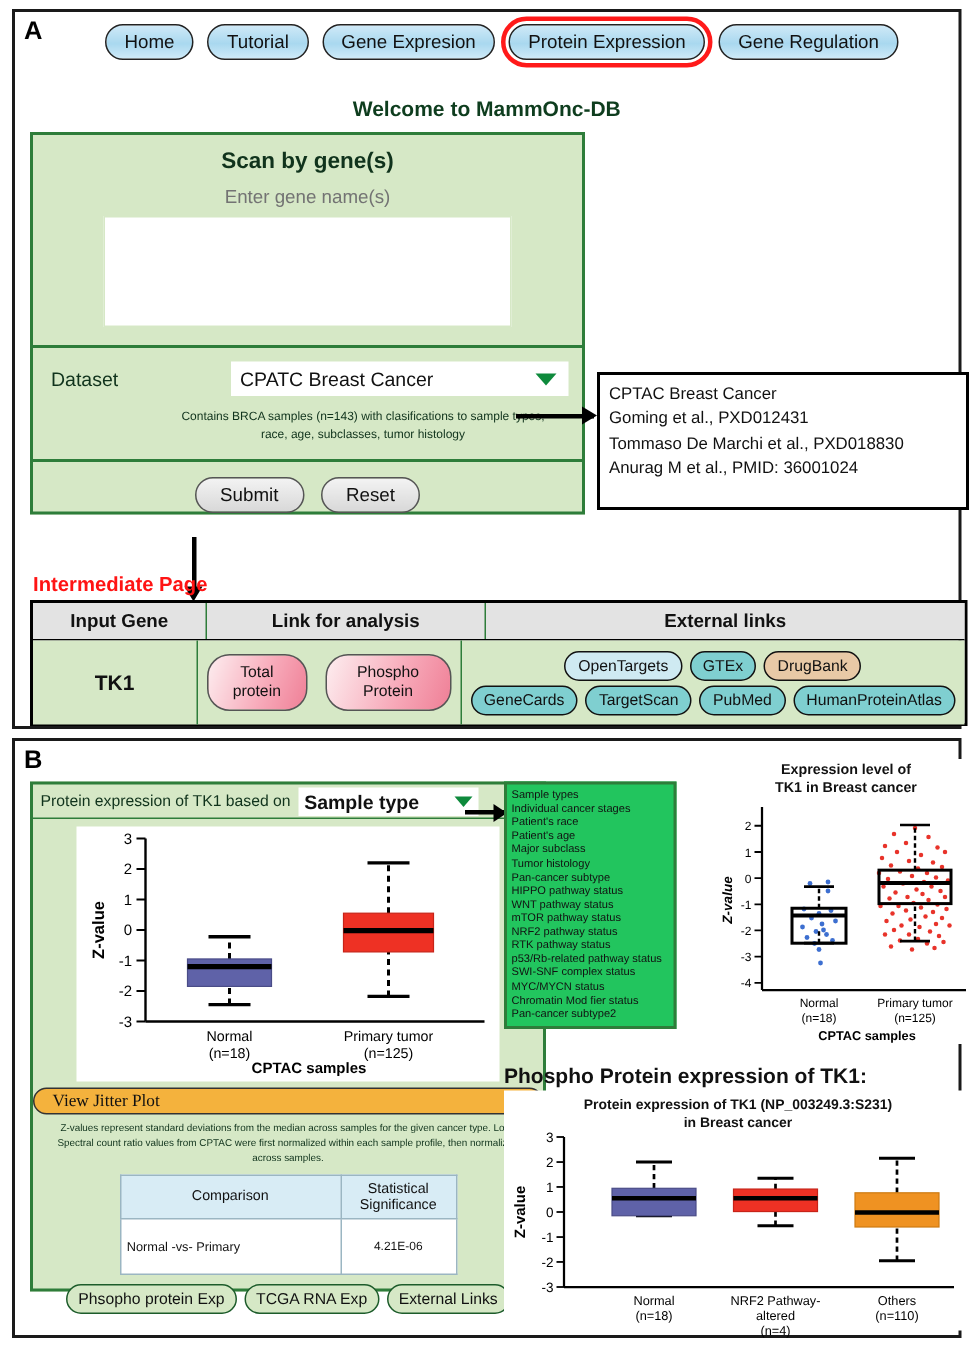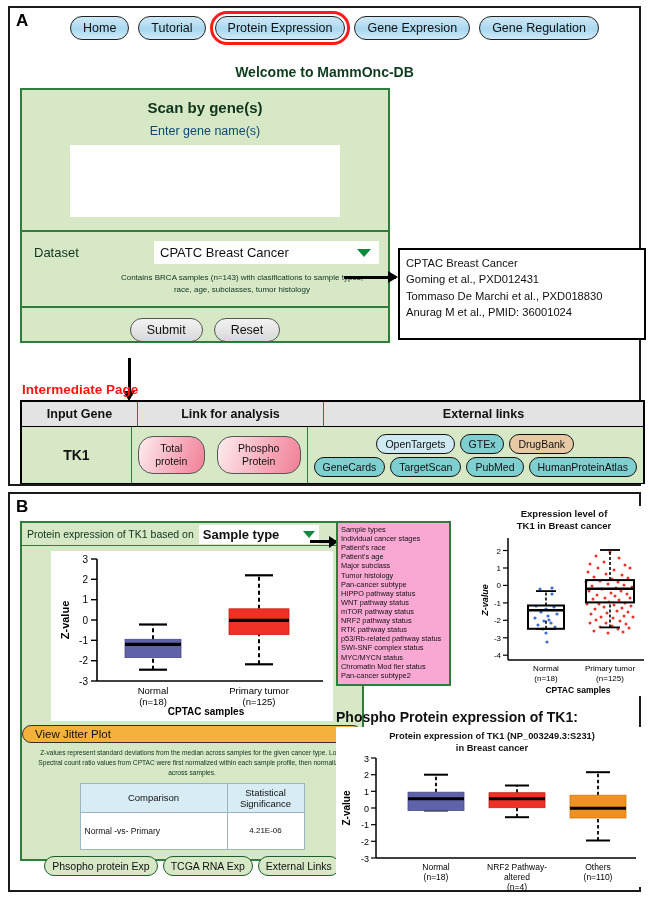--- a/index.html
+++ b/index.html
@@ -17,21 +17,21 @@
     background:linear-gradient(180deg,#cfe9f7 0%,#a9d8ef 55%,#cfeaf8 100%);
   }
   .navtab.sel{outline:3px solid #ff1a1a;outline-offset:2px;}
 
   .welcome{position:absolute;top:56px;left:0;right:0;text-align:center;font-weight:bold;font-size:14px;color:#0e3d1e;}
 
   
   .greenbox{position:absolute;left:10px;top:80px;width:370px;height:255px;
     background:#d6e8c6;border:2px solid #2e7d3a;box-sizing:border-box;}
   .scantitle{text-align:center;font-weight:bold;font-size:15px;margin-top:9px;color:#10331c;}
-  .entrylabel{text-align:center;font-size:12.5px;margin-top:8px;color:#0c4a6e;}
+  .entrylabel{text-align:center;font-size:12.5px;margin-top:8px;color:#737373;}
   .genebox{margin:6px auto 0;width:270px;height:72px;background:#fff;border:1px solid #d6e8c6;}
   .hr-green{height:2px;background:#2e7d3a;margin:12px 0 0;}
   .dsrow{display:flex;align-items:center;padding:9px 0 0 12px;gap:20px;}
   .dslabel{font-size:13px;color:#10331c;width:100px;}
   .dsselect{position:relative;width:225px;height:23px;background:#fff;display:flex;align-items:center;}
   .dsselect span{font-size:13px;padding-left:6px;}
   .caret{position:absolute;right:8px;top:8px;width:0;height:0;border-left:7px solid transparent;border-right:7px solid transparent;border-top:8px solid #0e8a3c;}
   .dsnote{font-size:8px;text-align:center;margin:8px 22px 0 96px;line-height:1.45;color:#10331c;}
   .btnrow{display:flex;justify-content:center;gap:11px;margin-top:10px;}
   .greybtn{border:1.4px solid #555;border-radius:12px;padding:4px 16px;font-size:12.5px;
@@ -66,30 +66,30 @@
   .tealpill.tan{background:#e8c9a6;}
 
   
   .bGreen{position:absolute;left:10px;top:27px;width:344px;height:340px;background:#d6e8c6;border:2px solid #2e7d3a;box-sizing:border-box;}
   .bTopbar{display:flex;align-items:center;height:22px;border-bottom:1.6px solid #2e7d3a;}
   .bTopbar .lbl{font-size:10.5px;padding-left:5px;color:#10331c;}
   .bSel{position:relative;margin-left:5px;width:120px;height:19px;background:#fff;display:flex;align-items:center;}
   .bSel b{font-size:13px;padding-left:4px;}
   .bSel .caret{right:4px;top:6px;border-left:6px solid transparent;border-right:6px solid transparent;border-top:7px solid #0e8a3c;}
   .plotcard{margin:5px auto 0;width:282px;height:170px;background:#fff;}
-  .orangebtn{display:block;margin:4px auto 0;border:1.3px solid #333;border-radius:12px;background:#f4b23d;font-size:11.5px;padding:2px 12px;}
+  .orangebtn{display:block;margin:4px auto 0;border:1.3px solid #333;border-radius:12px;background:#f4b23d;font-size:11.5px;padding:2px 12px;font-family:Liberation Serif, serif;}
   .caption{font-size:6.6px;text-align:center;margin:5px 6px 0;line-height:1.55;color:#10331c;}
   .sigtable{margin:4px auto 0;width:225px;border-collapse:collapse;background:#fff;}
   .sigtable th{background:#d8ecf5;border:1px solid #9bb6c2;font-size:9.5px;font-weight:normal;padding:3px 2px;}
   .sigtable td{border:1px solid #9bb6c2;font-size:8.5px;padding:13px 4px;}
   .sigtable td.num{text-align:center;font-size:8px;}
   .bBtnRow{display:flex;justify-content:center;gap:5px;margin-top:6px;}
   .greenpill{border:1.4px solid #1d5c2b;border-radius:13px;background:#d6e8c6;font-size:10.5px;padding:3px 7px;white-space:nowrap;}
 
-  .listbox{position:absolute;left:326px;top:27px;width:115px;height:165px;background:#f9a8d4;border:2px solid #2e7d3a;box-sizing:border-box;padding:2px 3px;overflow:hidden;}
+  .listbox{position:absolute;left:326px;top:27px;width:115px;height:165px;background:#22c55e;border:2px solid #2e7d3a;box-sizing:border-box;padding:2px 3px;overflow:hidden;}
   .listbox div{font-size:7.4px;line-height:1.23;color:#111;white-space:nowrap;}
 
   .arrow-h2{position:absolute;left:300px;top:46px;width:26px;height:2.5px;background:#000;}
   .arrow-h2::after{content:"";position:absolute;right:-2px;top:-4.5px;border-left:9px solid #000;border-top:6px solid transparent;border-bottom:6px solid transparent;}
 
   .jitterwrap{position:absolute;left:468px;top:12px;width:172px;height:190px;background:#fff;}
   .jt-title{text-align:center;font-weight:bold;font-size:9.5px;line-height:1.25;padding-top:2px;}
 
   .phosphoTitle{position:absolute;left:326px;top:215px;font-weight:bold;font-size:14px;}
   .phosphowrap{position:absolute;left:326px;top:233px;width:312px;height:160px;background:#fff;}
@@ -99,22 +99,22 @@
 </style>
 </head>
 <body>
 
 <div class="panel" id="panelA">
   <div class="panel-letter" style="left:6px;top:3px;">A</div>
 
   <div class="navbar">
     <div class="navtab">Home</div>
     <div class="navtab">Tutorial</div>
+    <div class="navtab">Gene Expresion</div>
     <div class="navtab sel">Protein Expression</div>
-    <div class="navtab">Gene Expresion</div>
     <div class="navtab">Gene Regulation</div>
   </div>
 
   <div class="welcome">Welcome to MammOnc-DB</div>
 
   <div class="greenbox">
     <div class="scantitle">Scan by gene(s)</div>
     <div class="entrylabel">Enter gene name(s)</div>
     <div class="genebox"></div>
     <div class="hr-green"></div>

